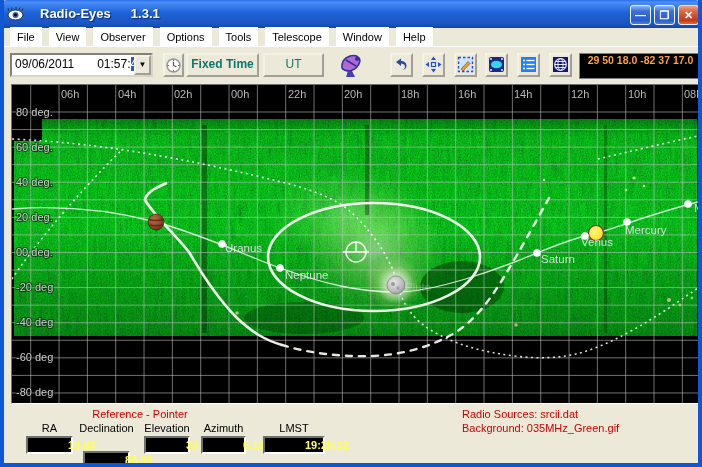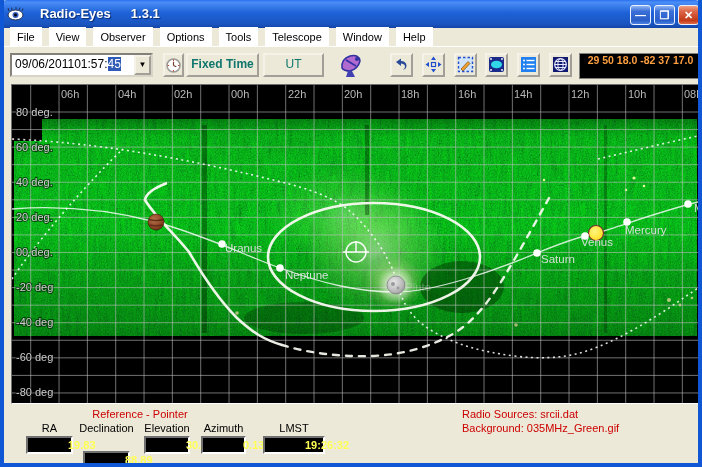--- a/index.html
+++ b/index.html
@@ -21,21 +21,21 @@
   
   #menubar{position:absolute;left:0;top:28px;width:694px;height:18px;background:#ece9d8;padding-left:6px;display:flex;align-items:center;}
   .menu-item{background:#fff;padding:4px 7px;margin-right:7px;font-size:11px;color:#000;cursor:default;}
   
   #toolbar{position:absolute;left:0;top:46px;width:694px;height:39px;background:#ece9d8;border-top:1px solid #fff;}
   .btn3d{position:absolute;background:#ece9d8;border:2px outset #f5f2e8;box-sizing:border-box;
     font-size:12px;color:#0f766e;text-align:center;cursor:default;}
   #combo{position:absolute;left:6px;top:6px;width:143px;height:24px;background:#fff;
     border:2px inset #d8d4c8;box-sizing:border-box;font-size:12px;line-height:19px;white-space:nowrap;overflow:hidden;}
   #combo .date{margin-left:3px;}
-  #combo .timepfx{margin-left:0;}
+  #combo .timepfx{margin-left:23px;}
   #combo .timesel{background:#2f5bb7;color:#fff;}
   #combo-drop{position:absolute;right:0;top:0;width:17px;height:20px;background:#ece9d8;border:2px outset #f5f2e8;
     box-sizing:border-box;font-size:8px;line-height:15px;text-align:center;color:#000;}
   #btn-clock{left:159px;top:6px;width:21px;height:24px;padding-top:3px;}
   #btn-fixed{left:182px;top:6px;width:73px;height:24px;font-weight:bold;line-height:19px;}
   #btn-ut{left:259px;top:6px;width:61px;height:24px;line-height:19px;}
   #dish{position:absolute;left:334px;top:4px;width:26px;height:28px;}
   .toolbtn{top:6px;width:23px;height:24px;padding:1px;}
   #locbox{position:absolute;left:575px;top:6px;width:123px;height:26px;background:#000;border:1px solid #808080;
     box-sizing:border-box;overflow:hidden;color:#ffa040;font-weight:bold;font-size:10.5px;line-height:13px;

